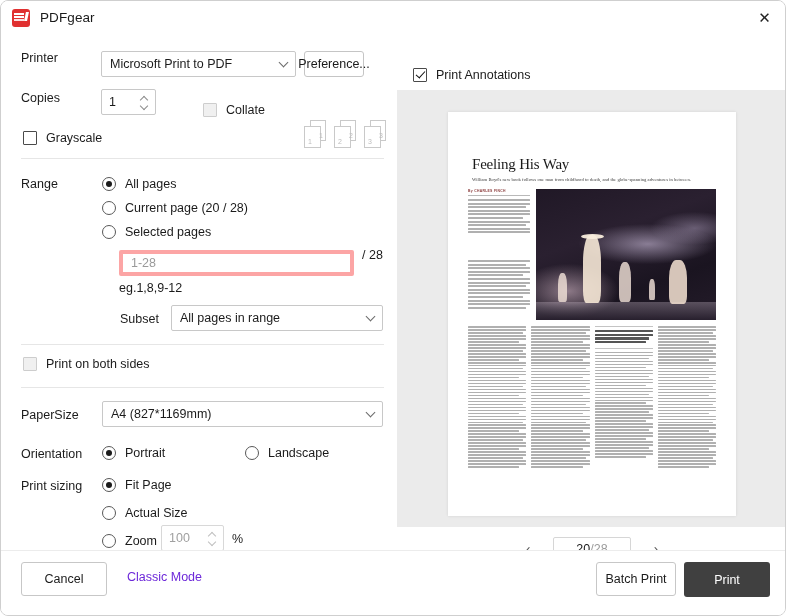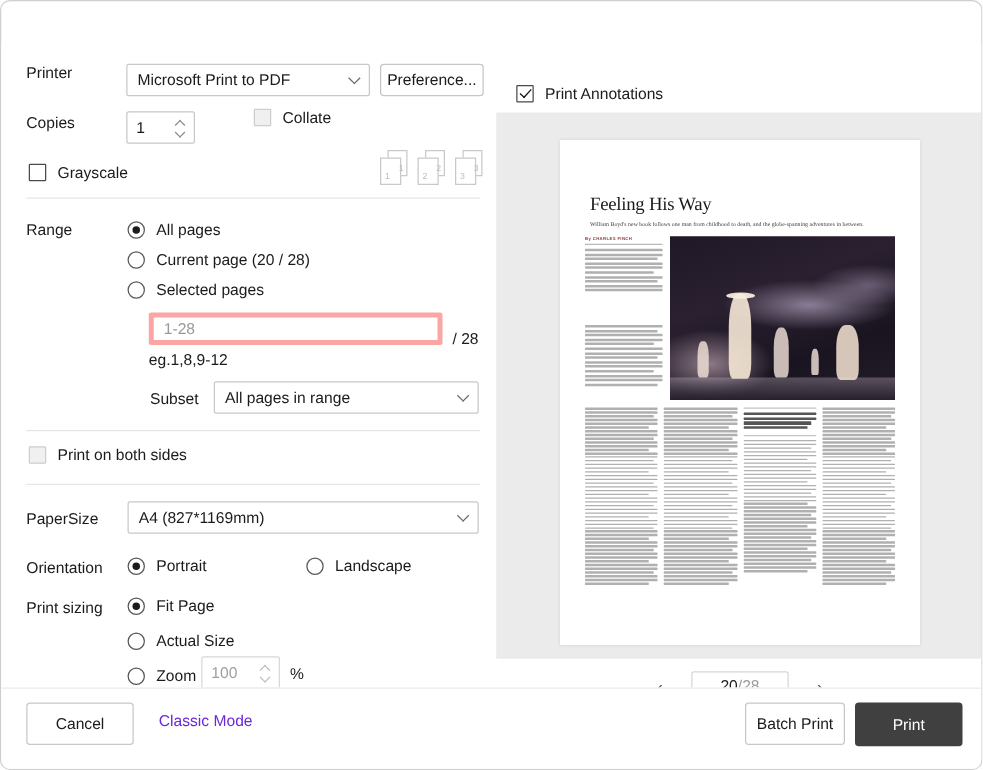--- a/index.html
+++ b/index.html
@@ -425,43 +425,48 @@
     font-size: 12.5px;
     display: flex; align-items: center; justify-content: center;
     cursor: pointer;
   }
 </style>
 </head>
 <body>
 
 <div id="app">
 
+  <div class="titlebar">
+    <div class="logo"></div>
+    <div class="apptitle">PDFgear</div>
+    <div class="closebtn">✕</div>
+  </div>
 
   <div class="left">
 
     <div class="row" style="left:20px; top:17px;">
       <div class="lbl" style="width:76px;">Printer</div>
     </div>
     <div class="combo" style="position:absolute; left:100px; top:17px; width:195px;">
       <span>Microsoft Print to PDF</span>
       <span class="chev"></span>
     </div>
-    <div class="btn" style="position:absolute; left:303px; top:17px; width:83px;">Preference...</div>
+    <div class="btn" style="position:absolute; left:303px; top:17px; width:60px;">Preference...</div>
 
     <div class="row" style="left:20px; top:57px;">
       <div class="lbl" style="width:76px;">Copies</div>
     </div>
     <div class="spin" style="position:absolute; left:100px; top:55px; width:55px;">
       <input type="text" value="1" style="">
       <span class="arrows">
         <span class="up"></span>
         <span class="dn"></span>
       </span>
     </div>
-    <div class="cb disabled" style="position:absolute; left:202px; top:53px;">
+    <div class="cb disabled" style="position:absolute; left:202px; top:69px;">
       <span class="cbbox"></span>
       <span class="cbtext">Collate</span>
     </div>
     <div class="collate-icons">
       <div class="sheet">
         <span class="back"></span>
         <span class="front"></span>
         <span class="n n2">1</span>
         <span class="n n1">1</span>
       </div>
@@ -495,21 +500,21 @@
     <div class="rb" style="position:absolute; left:101px; top:167px;">
       <span class="rbbox"></span>
       <span class="rbtext">Current page (20 / 28)</span>
     </div>
     <div class="rb" style="position:absolute; left:101px; top:191px;">
       <span class="rbbox"></span>
       <span class="rbtext">Selected pages</span>
     </div>
 
     <input class="tinput" type="text" style="position: absolute; left: 118px; top: 216px; width: 235px;" placeholder="1-28">
-    <div class="lbl" style="position:absolute; left:361px; top:230px;">/ 28</div>
+    <div class="lbl" style="position:absolute; left:361px; top:214px;">/ 28</div>
 
     <div class="lbl" style="position:absolute; left:118px; top:247px;">eg.1,8,9-12</div>
 
     <div class="lbl" style="position:absolute; left:119px; top:278px;">Subset</div>
     <div class="combo" style="position:absolute; left:170px; top:271px; width:212px;">
       <span>All pages in range</span>
       <span class="chev"></span>
     </div>
 
     <div class="sep" style="top:310px;"></div>

